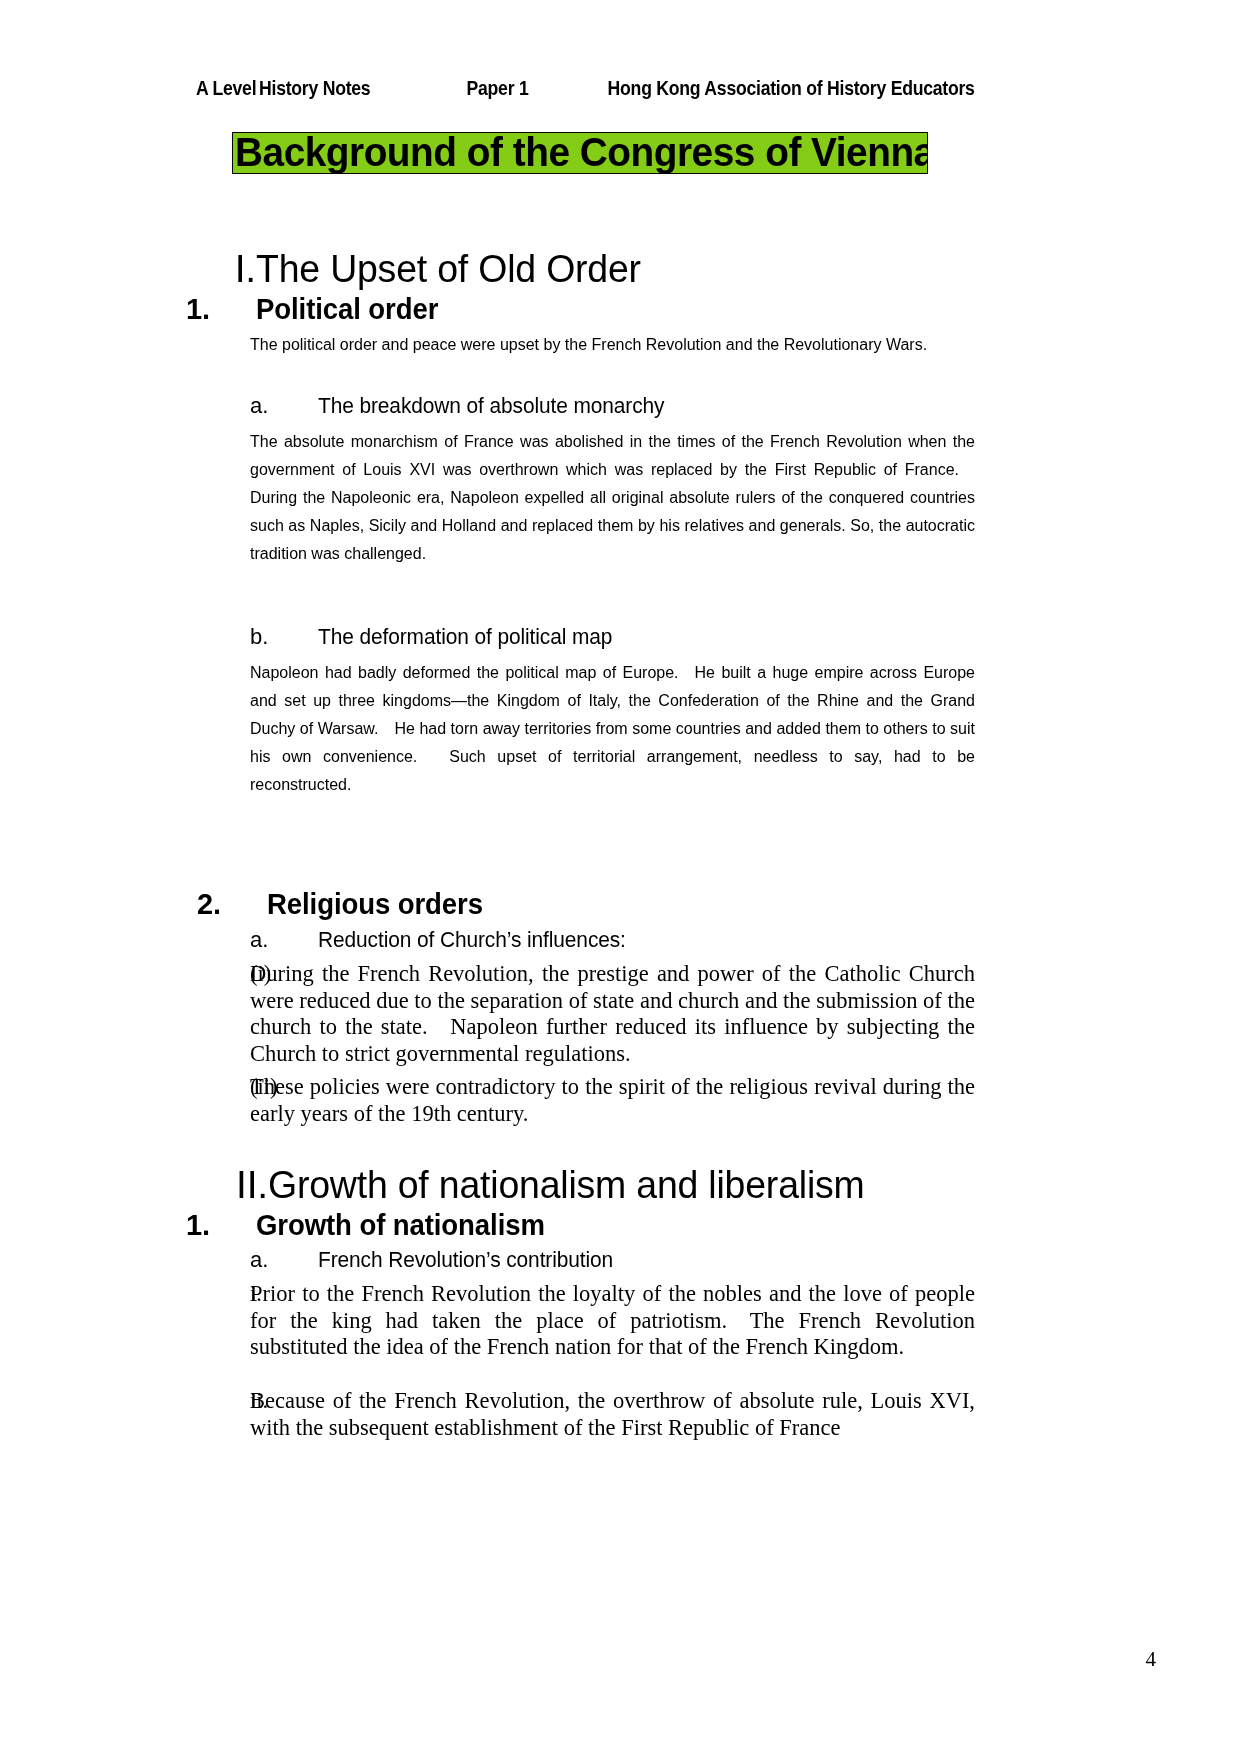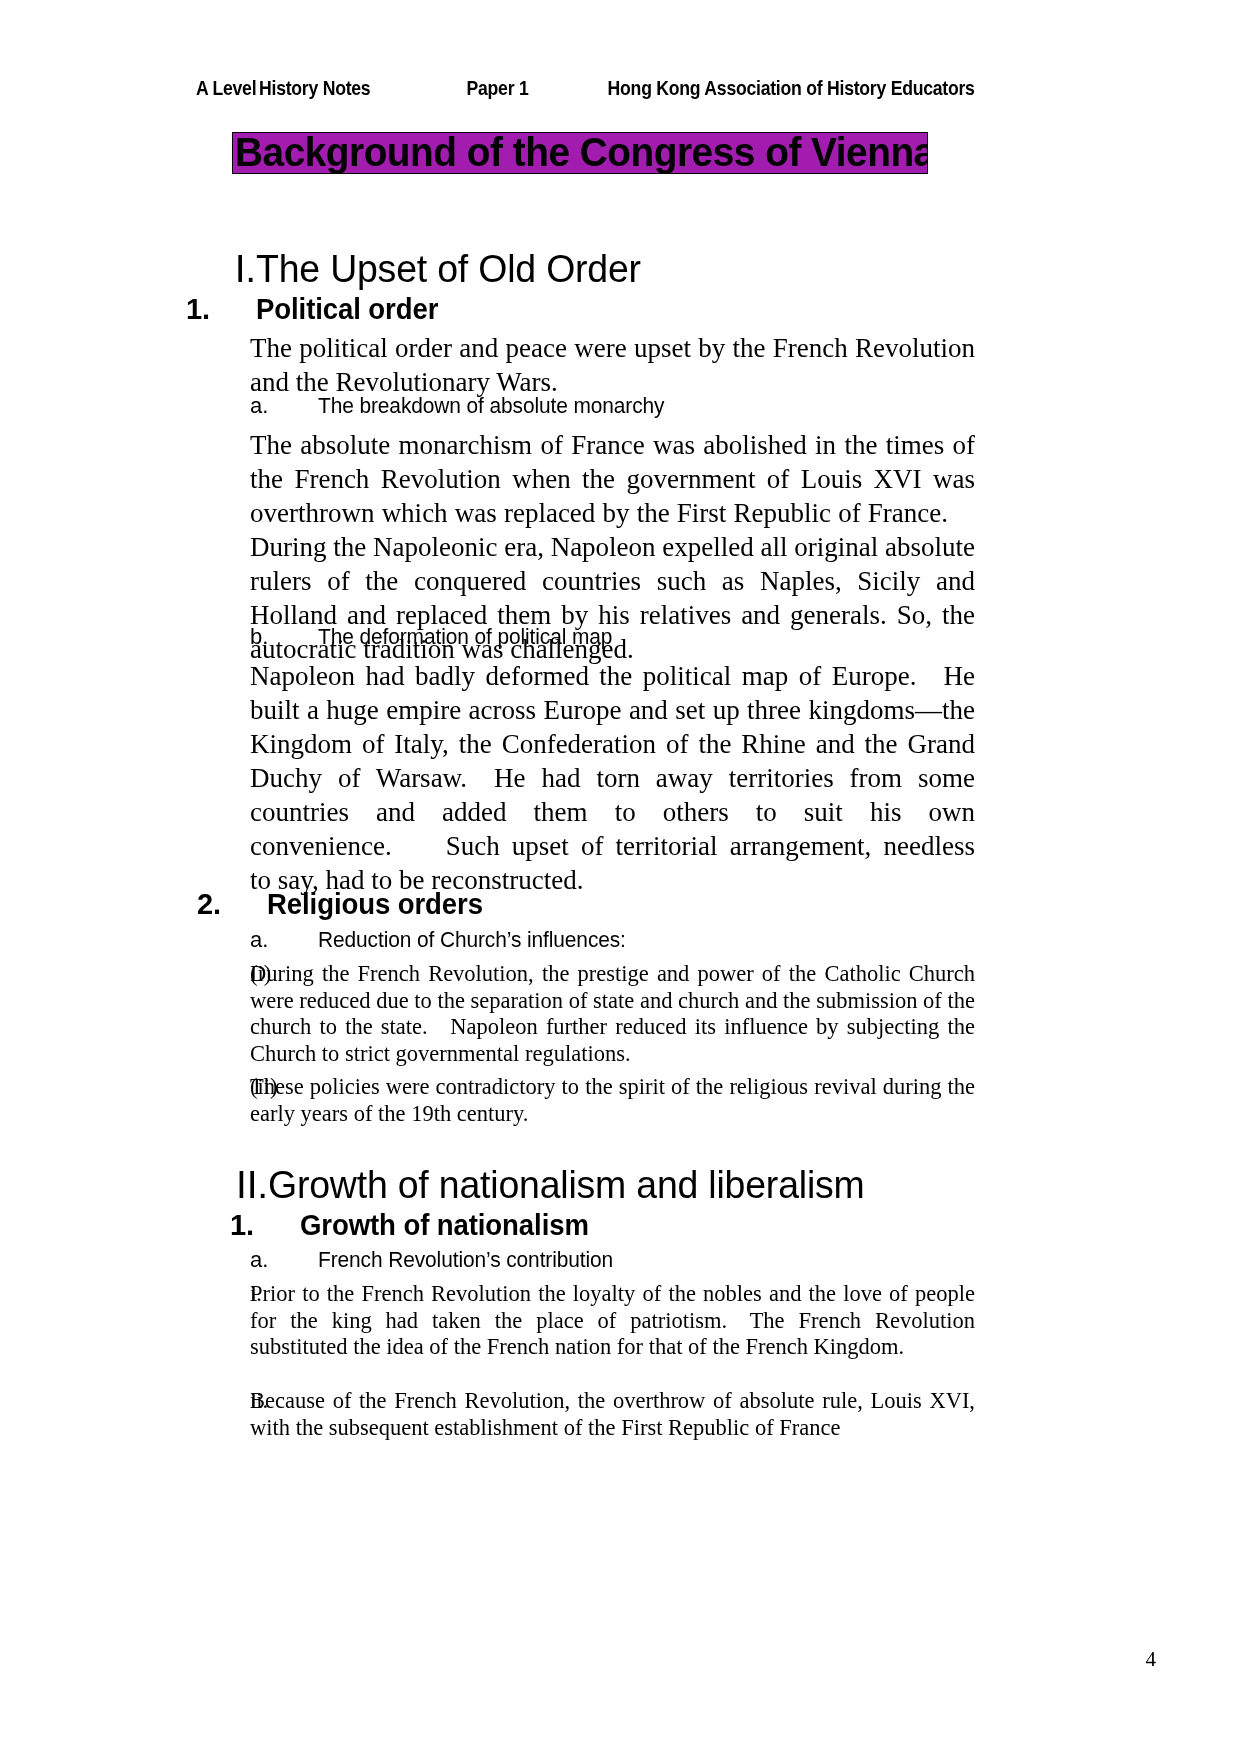--- a/index.html
+++ b/index.html
@@ -120,23 +120,23 @@
     letter-spacing: -0.1px;
   }
   .h-let .marker {
     display: inline-block;
     width: 68px;
   }
   .h-let .label { display: inline-block; transform: scaleX(0.95); transform-origin: left center; }
 
   
   .para {
-    font-family: Liberation Serif, serif;
-    font-size: 27px;
-    line-height: 34px;
+    font-family: Liberation Sans, sans-serif;
+    font-size: 16px;
+    line-height: 28px;
     text-align: justify;
     text-justify: inter-word;
     hyphens: none;
   }
 
   
   .li-row {
     position: absolute;
     font-family: "Liberation Serif", "DejaVu Serif", serif;
     font-size: 22.5px;
@@ -170,21 +170,21 @@
 
 <div class="page">
 
   <div class="doc-header">
     <span class="hdr-a">A Level</span>
     <span class="hdr-b">History Notes</span>
     <span class="hdr-c">Paper 1</span>
     <span class="hdr-d">Hong Kong Association of History Educators</span>
   </div>
 
-  <div class="title-box" style="background: #a21caf; border-color: rgb(0, 0, 0);">
+  <div class="title-box" style="background: #84cc16; border-color: rgb(0, 0, 0);">
     <div class="title-text">Background of the Congress of Vienna</div>
   </div>
 
   <div class="content">
 
     <div class="blk h-roman" style="left:186px; top:252px;">
       <span class="marker">I.</span><span class="label">The Upset of Old Order</span>
     </div>
 
     <div class="blk h-num" style="left:186px; top:296px;">
@@ -220,21 +220,21 @@
 
     <div class="li-row" style="left:250px; top:1074px; width:725px;">
       <span class="li-marker">(ii)</span>
       <div class="li-body">These policies were contradictory to the spirit of the religious revival during the early years of the 19th century.</div>
     </div>
 
     <div class="blk h-roman" style="left:198px; top:1168px;">
       <span class="marker">II.</span><span class="label">Growth of nationalism and liberalism</span>
     </div>
 
-    <div class="blk h-num" style="left:186px; top:1212px;margin-left:44px;">
+    <div class="blk h-num" style="left:186px; top:1212px;">
       <span class="marker">1.</span><span class="label">Growth of nationalism</span>
     </div>
 
     <div class="blk h-let" style="left:250px; top:1247px;">
       <span class="marker">a.</span><span class="label">French Revolution’s contribution</span>
     </div>
 
     <div class="li-row" style="left:250px; top:1281px; width:725px;">
       <span class="li-marker">i.</span>
       <div class="li-body">Prior to the French Revolution the loyalty of the nobles and the love of people for the king had taken the place of patriotism. The French Revolution substituted the idea of the French nation for that of the French Kingdom.</div>

